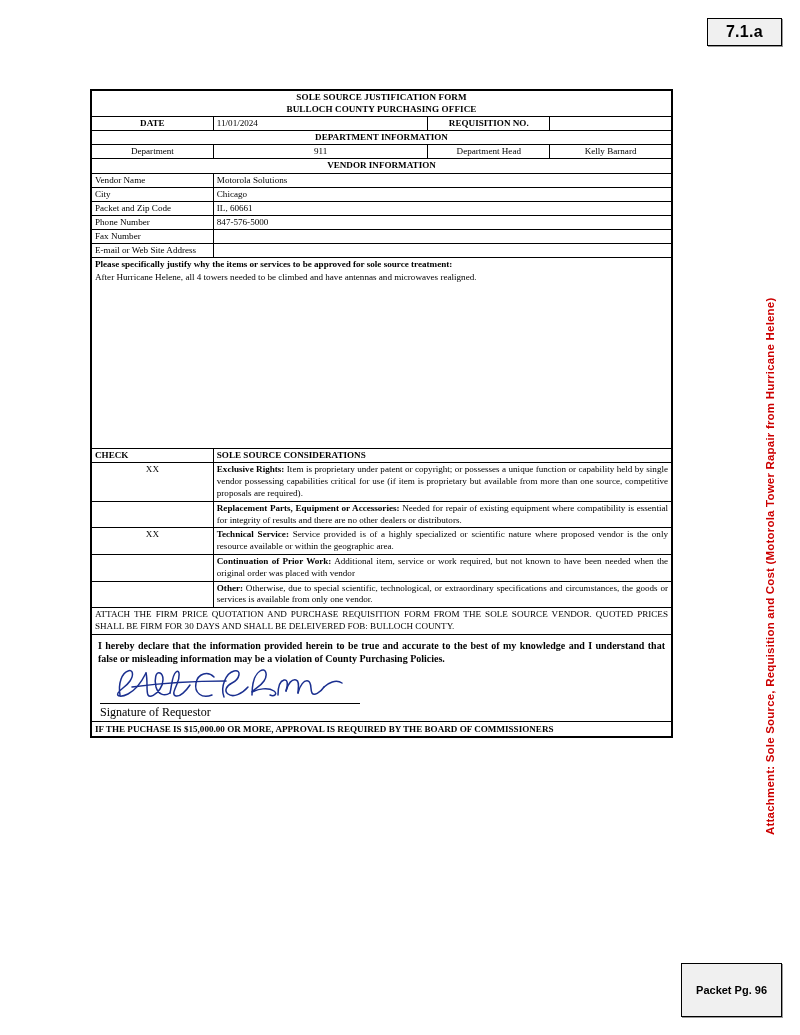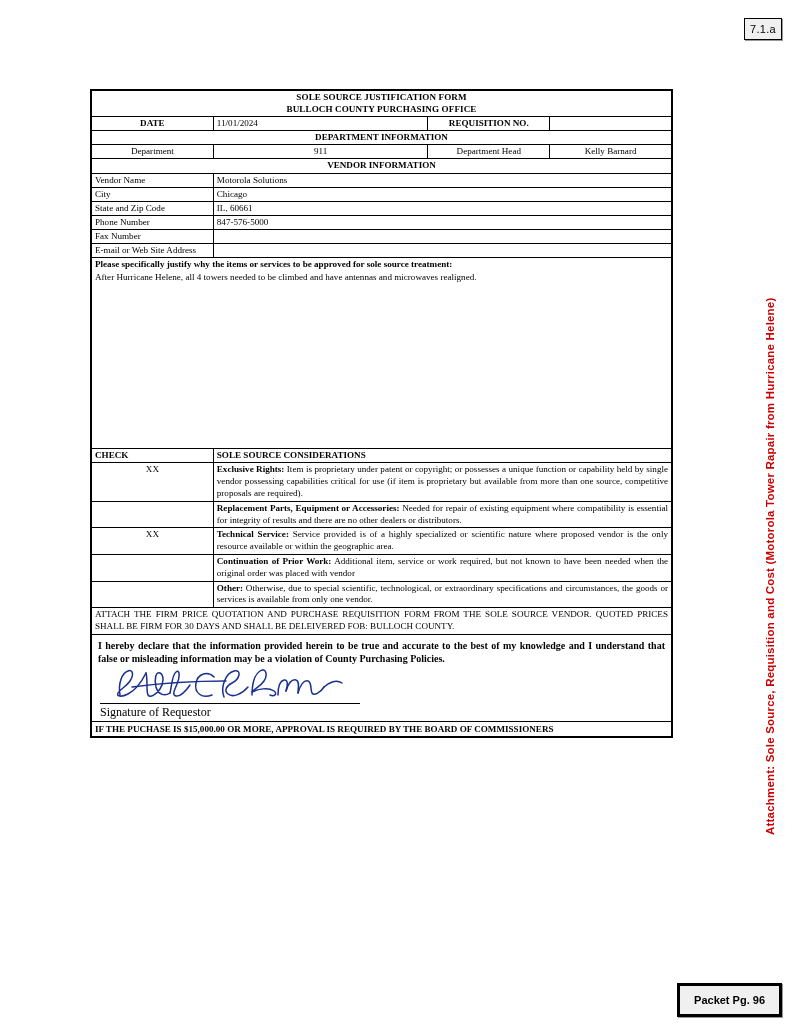--- a/index.html
+++ b/index.html
@@ -16,36 +16,36 @@
     overflow: hidden;
   }
 
   
   .agenda-tag {
     position: absolute;
     top: 18px;
     right: 18px;
     border: 1px solid #000;
     background: #f0f0f0;
-    padding: 4px 5px;
+    padding: 4px 18px;
     font-family: "Liberation Sans", sans-serif;
-    font-weight: normal;
-    font-size: 11px;
+    font-weight: bold;
+    font-size: 16px;
     letter-spacing: 0.3px;
     box-shadow: 1px 1px 0 #999;
   }
 
   
   .packet-tag {
     position: absolute;
     bottom: 18px;
     right: 18px;
-    border: 3px solid #000000;
+    border: 1px solid #000000;
     background: #f0f0f0;
-    padding: 8px 14px;
+    padding: 20px 14px;
     font-family: "Liberation Sans", sans-serif;
     font-weight: bold;
     font-size: 11px;
     box-shadow: 1px 1px 0 #999;
   }
 
   
   .attachment-label {
     position: absolute;
     right: 14px;
@@ -230,21 +230,21 @@
     </tr>
     <tr>
       <td class="lbl" colspan="2">Vendor Name</td>
       <td class="val" colspan="4">Motorola Solutions</td>
     </tr>
     <tr>
       <td class="lbl" colspan="2">City</td>
       <td class="val" colspan="4">Chicago</td>
     </tr>
     <tr>
-      <td class="lbl" colspan="2">State and Zip Code</td>
+      <td class="lbl" colspan="2">Packet and Zip Code</td>
       <td class="val" colspan="4">IL, 60661</td>
     </tr>
     <tr>
       <td class="lbl" colspan="2">Phone Number</td>
       <td class="val" colspan="4">847-576-5000</td>
     </tr>
     <tr>
       <td class="lbl" colspan="2">Fax Number</td>
       <td class="val" colspan="4">&nbsp;</td>
     </tr>

